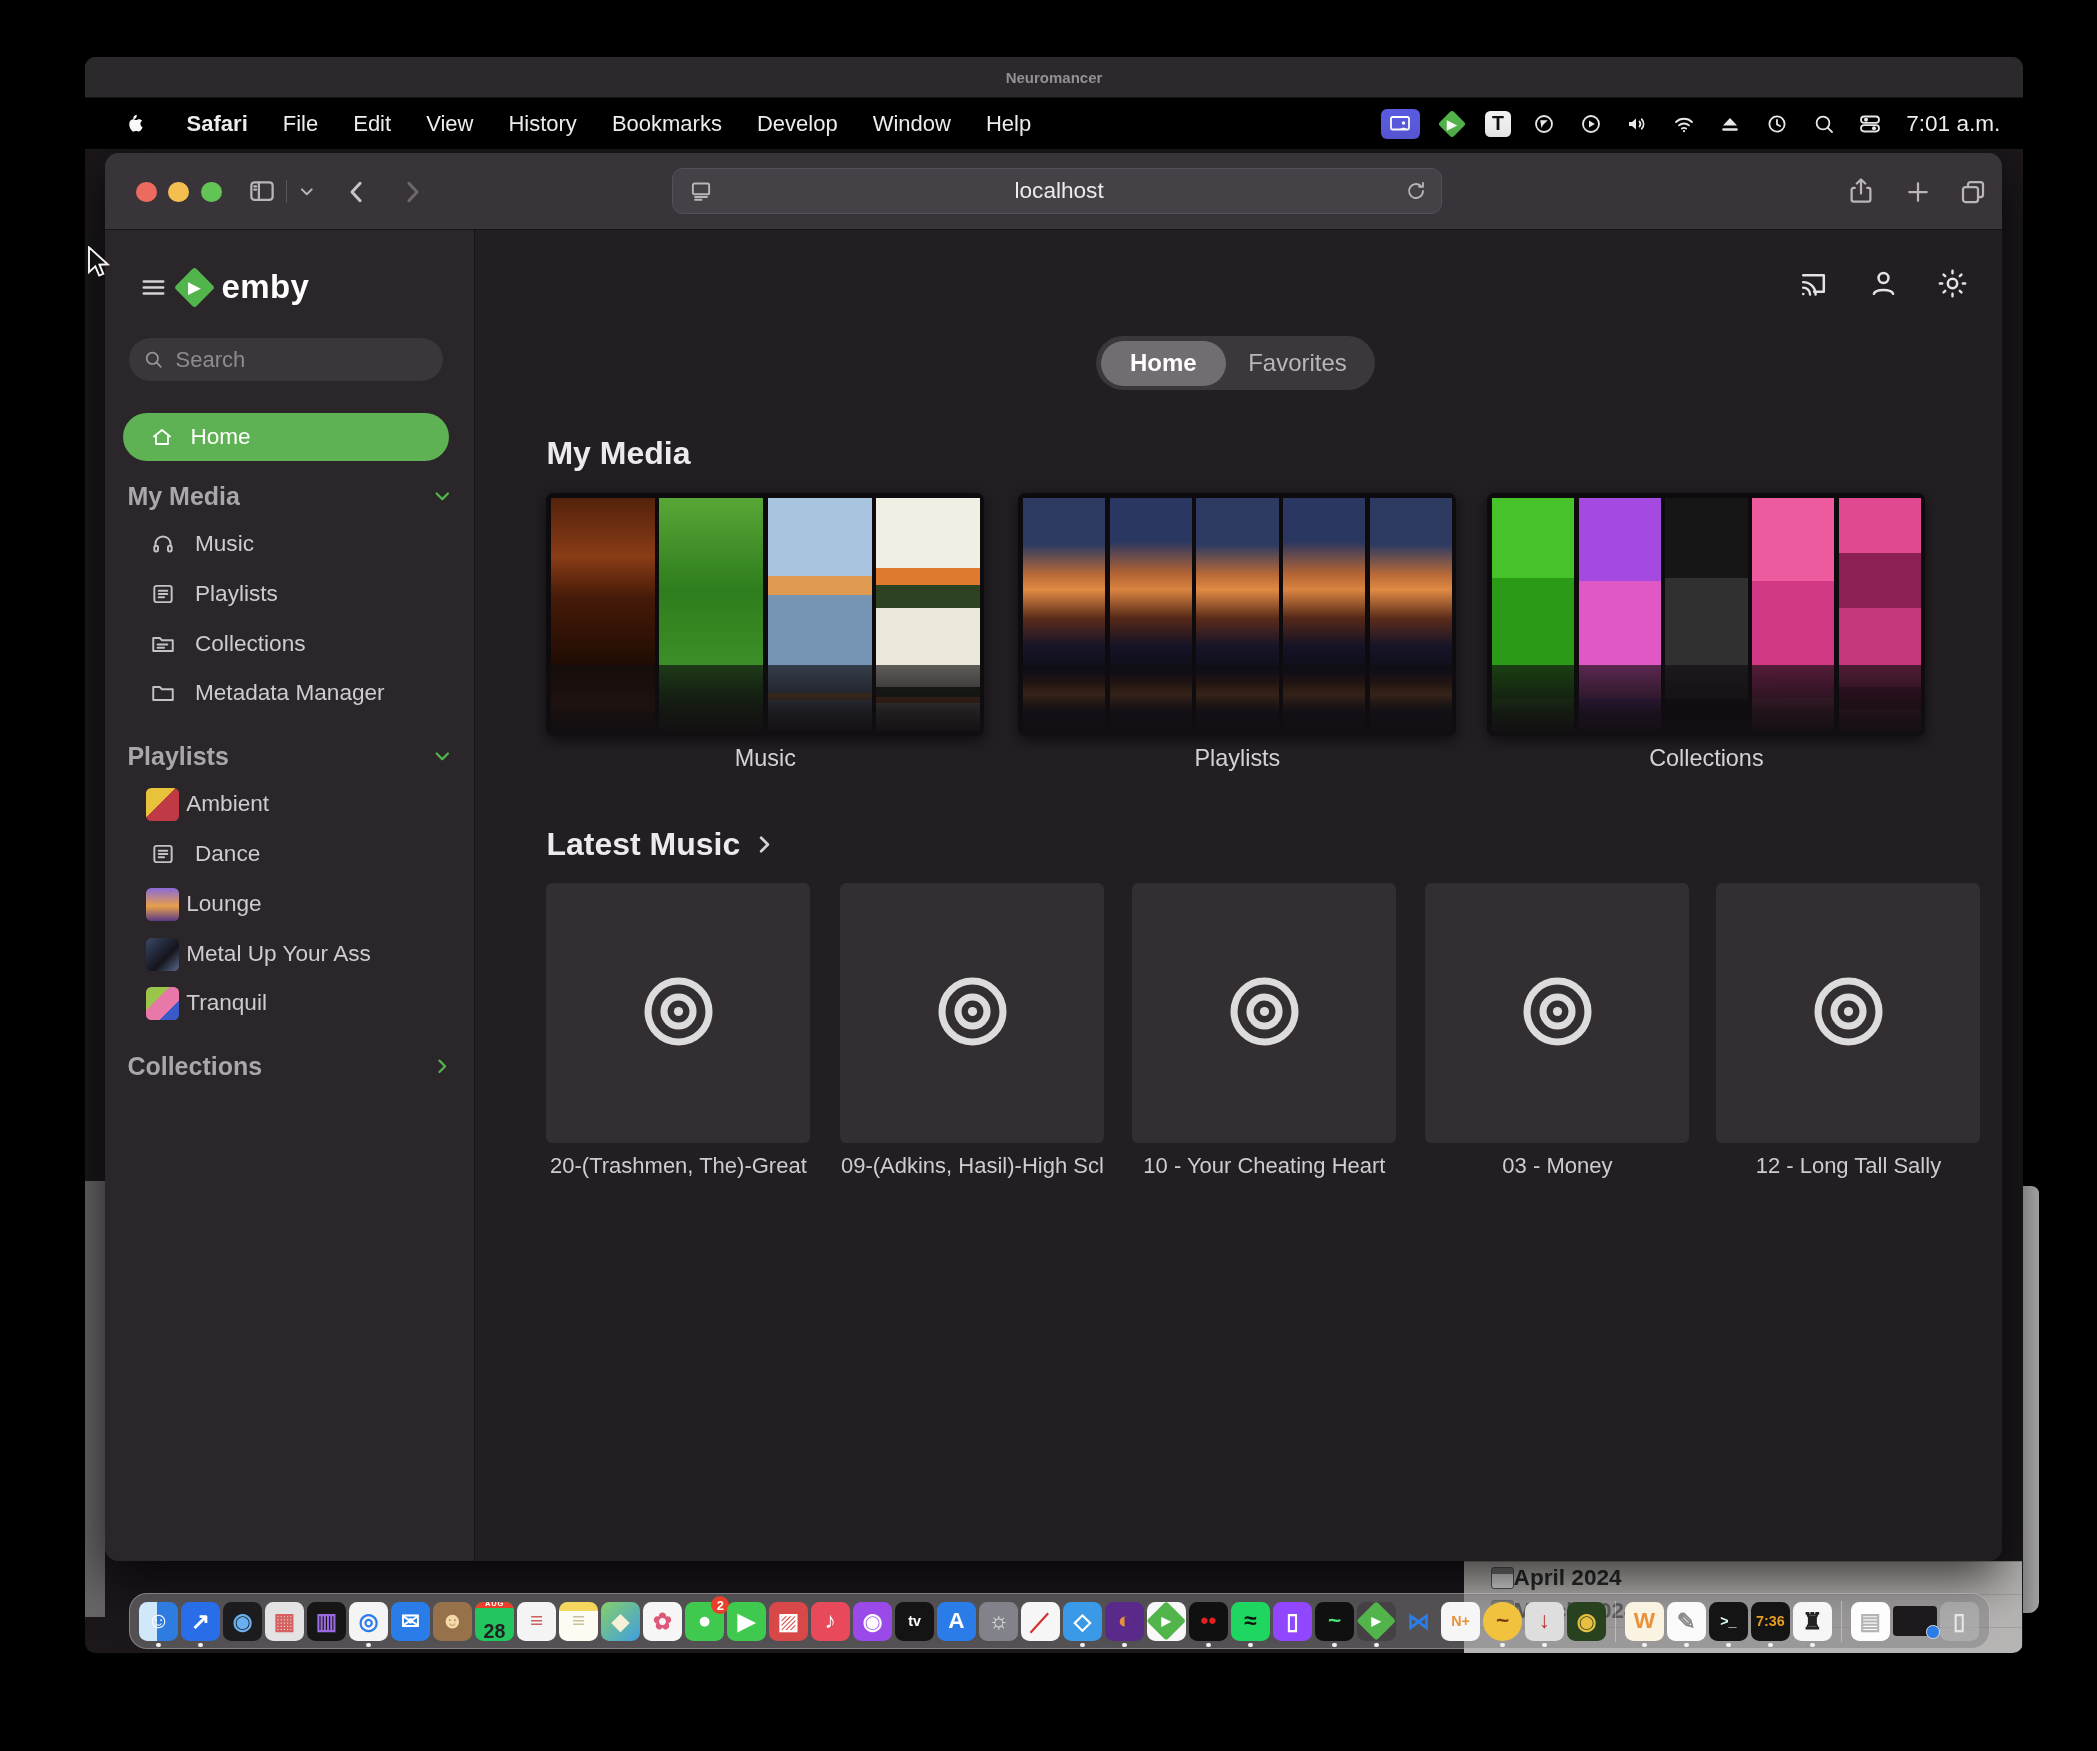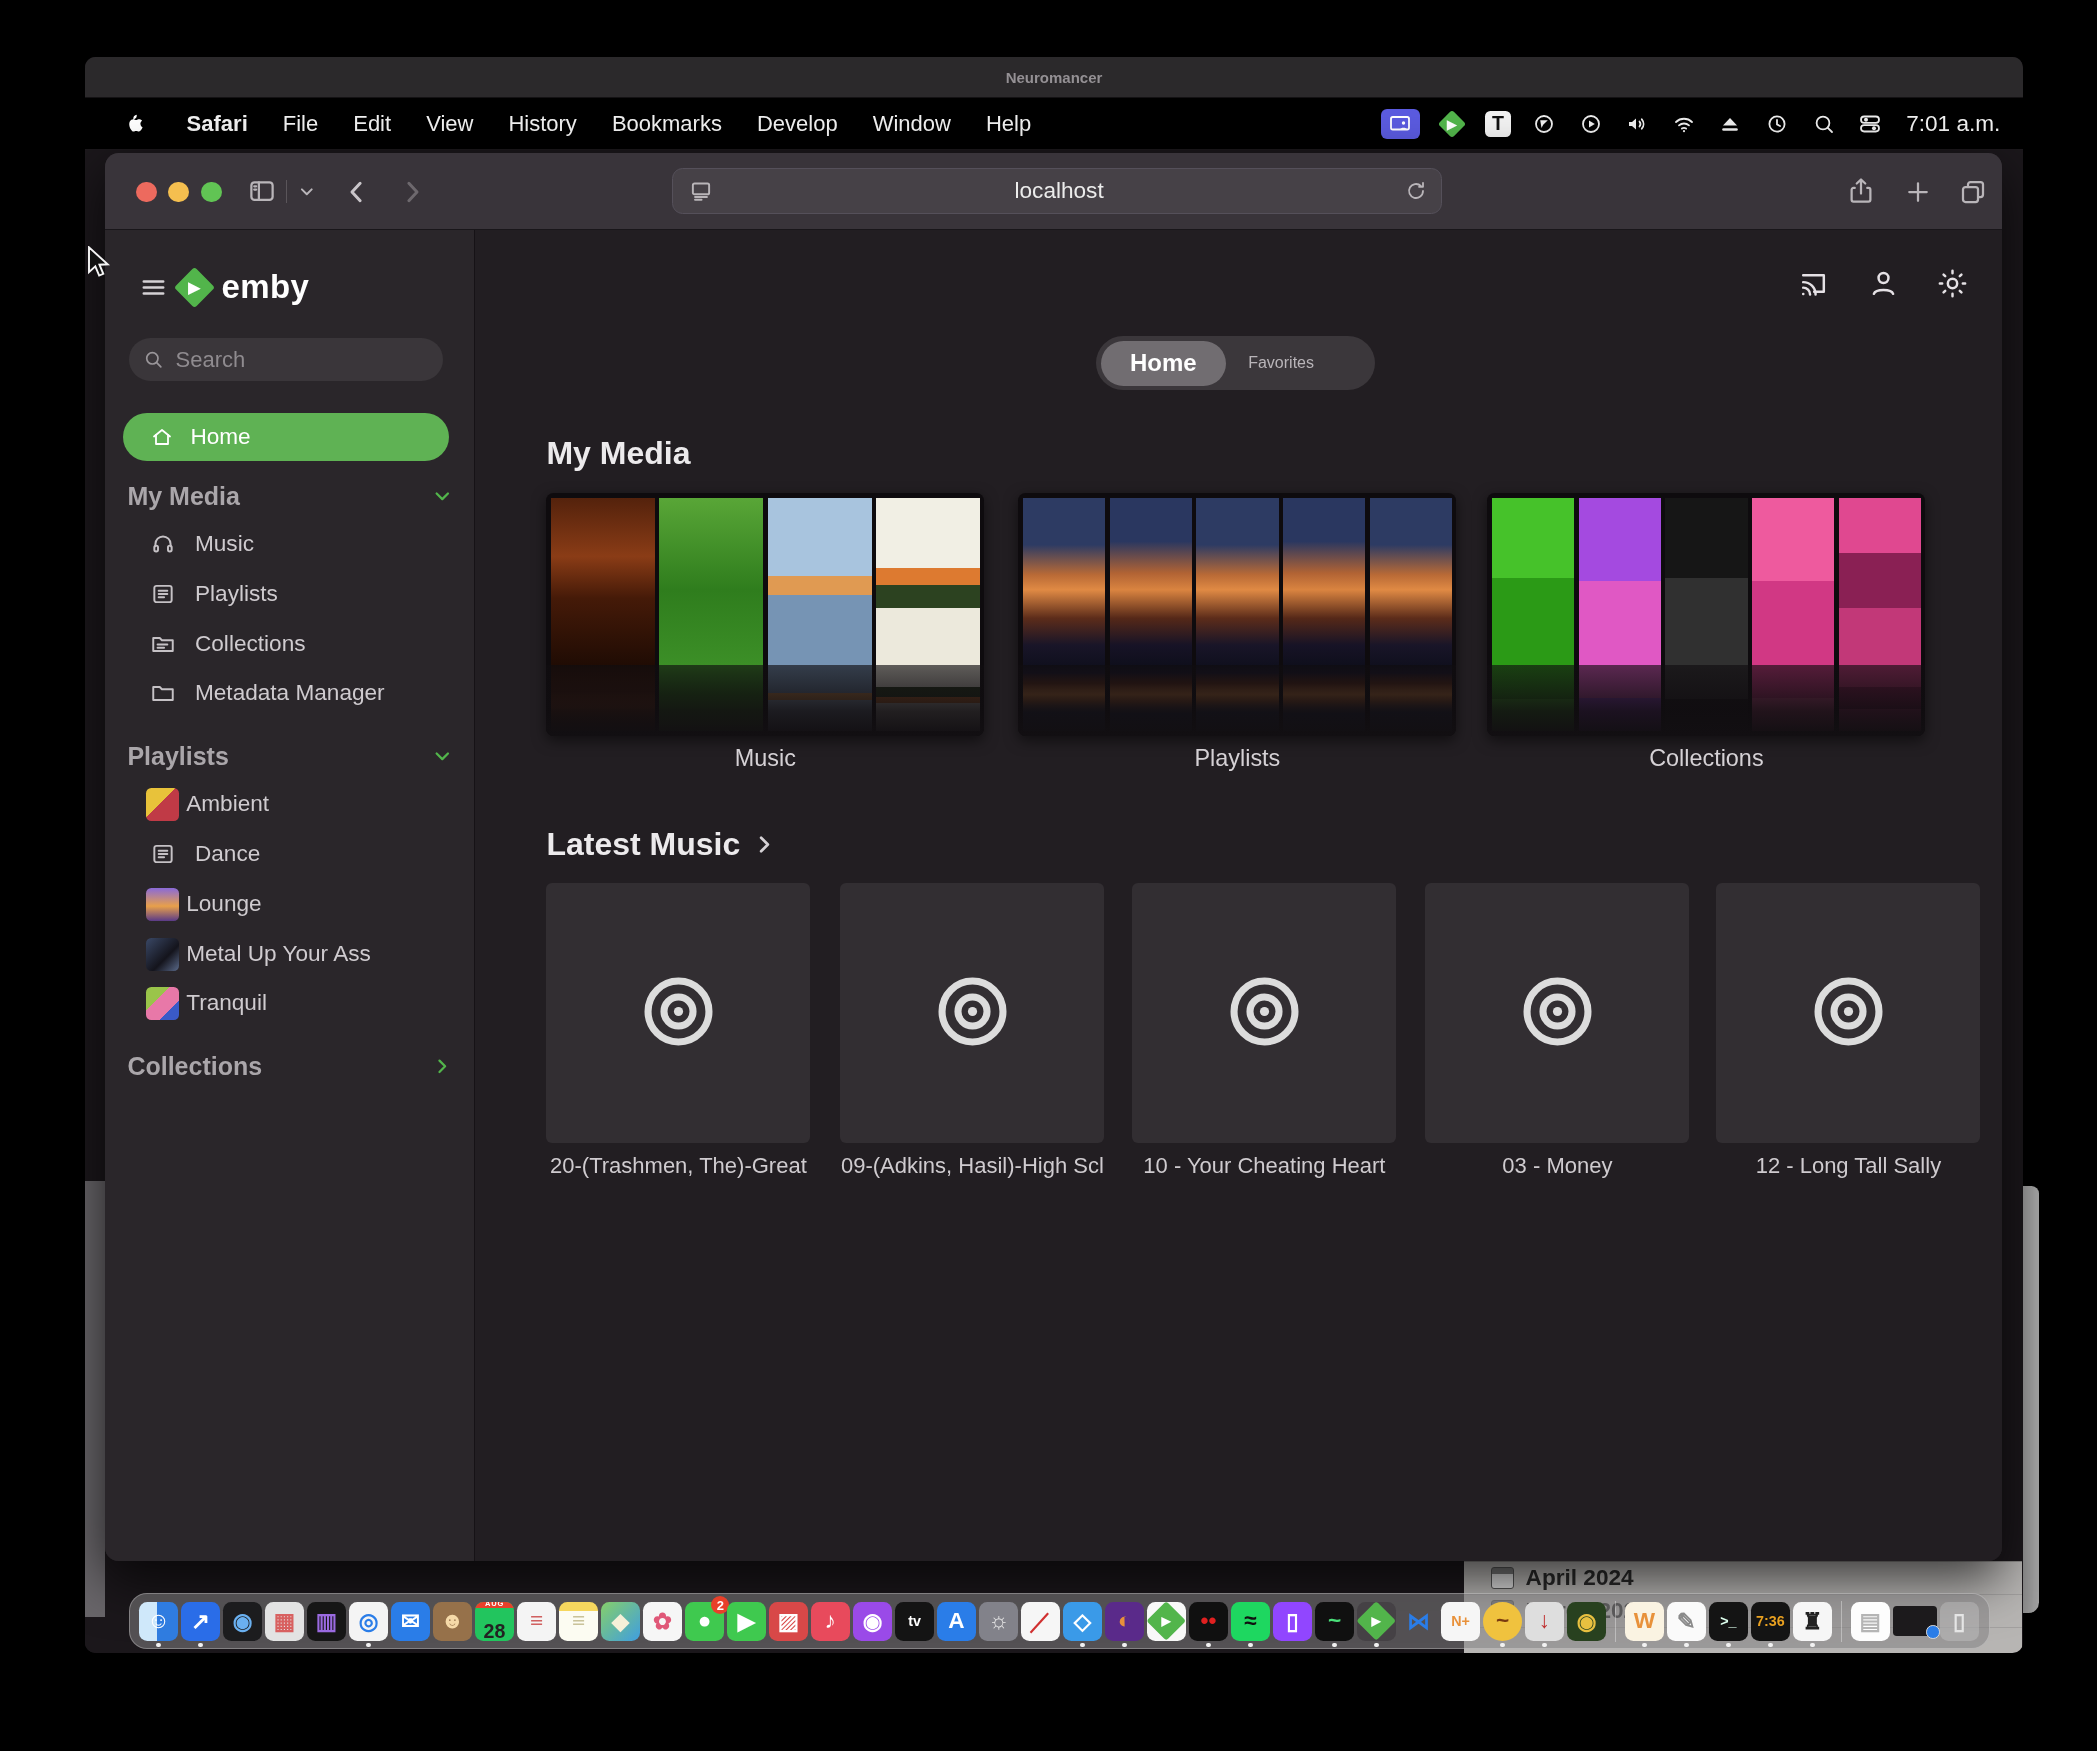--- a/index.html
+++ b/index.html
@@ -36,21 +36,21 @@
   .emby-dia i { position:absolute; inset:0; display:flex; align-items:center; justify-content:center;
     transform:rotate(-45deg); color:#fff; font-style:normal; font-size:13.6px; }
   #menu-clock { color:#f2f2f2; font-size:22.6px; margin-right:22.6px; margin-left:4.5px; }
 
   #desktop { left:0; top:93px; width:100%; height:1503px; background:#1b171b; }
   #left-sliver { left:0; top:1124px; width:20.4px; height:436px; background:#69666a; }
 
   
   #bg-window { left:1379px; top:1504px; width:558px; height:92px; background:#b7b5b3; z-index:1;
     border-top:0.8px solid #8e8c8a; }
-  .bgw-row { height:33px; display:flex; align-items:center; gap:12px; padding-left:27px;
+  .bgw-row { height:33px; display:flex; align-items:center; padding-left:27px;
     color:#2a2a2a; font-size:22.6px; font-weight:bold; border-bottom:0.8px solid #a3a1a0; }
   .bgw-cal { width:22.6px; height:22.6px; border:1.5px solid #555; border-radius:3px;
     background:linear-gradient(180deg,#777 0 30%,#ddd 30%); }
 
   
   #safari { left:20.4px; top:96px; width:1897px; height:1408px; border-radius:13.6px;
     background:#221e22; z-index:2; overflow:hidden; box-shadow:0 18px 53px rgba(0,0,0,.7); }
   #toolbar { left:0; top:0; width:100%; height:77px; background:#39343a;
     border-bottom:0.8px solid #19161a; }
   .tl { width:20.4px; height:20.4px; border-radius:50%; top:29px; }
@@ -105,21 +105,21 @@
 
   #main { flex:1; position:relative; }
   .top-ic { top:37px; width:36px; height:36px; color:#e5e1e5; }
   .top-ic svg { width:33px; height:33px; }
   #ic-cast { left:1322px; } #ic-user { left:1392px; } #ic-gear { left:1461px; }
 
   #segmented { left:621px; top:106px; width:279px; height:54px; background:#3b373b;
     border-radius:27px; display:flex; align-items:center; padding:0 4.5px; }
   #seg-home { height:45px; padding:0 29px; background:#716d71; border-radius:22.6px;
     color:#fff; font-size:24px; font-weight:bold; display:flex; align-items:center; }
-  #seg-fav { padding:0 22.6px; color:#b9b5b9; font-size:16px; }
+  #seg-fav { padding:0 22.6px; color:#b9b5b9; font-size:24px; }
 
   .sec-heading { position:absolute; left:71px; color:#eceaec; font-weight:bold; font-size:32px;
     display:flex; align-items:center; gap:10.6px; }
   #h-mymedia { top:205px; }
   #h-latest { top:596px; }
   #h-latest .chev { color:#d5d1d5; display:flex; } #h-latest .chev svg { width:27px; height:27px; }
 
   .media-card { position:absolute; top:263px; width:438px; height:243px; border-radius:7.5px;
     background:#0e0b0e; overflow:hidden; box-shadow:0 4.5px 13.6px rgba(0,0,0,.5); }
   .strips, .strips-ref { position:absolute; left:4.5px; width:429px; display:flex; gap:4.5px; }

